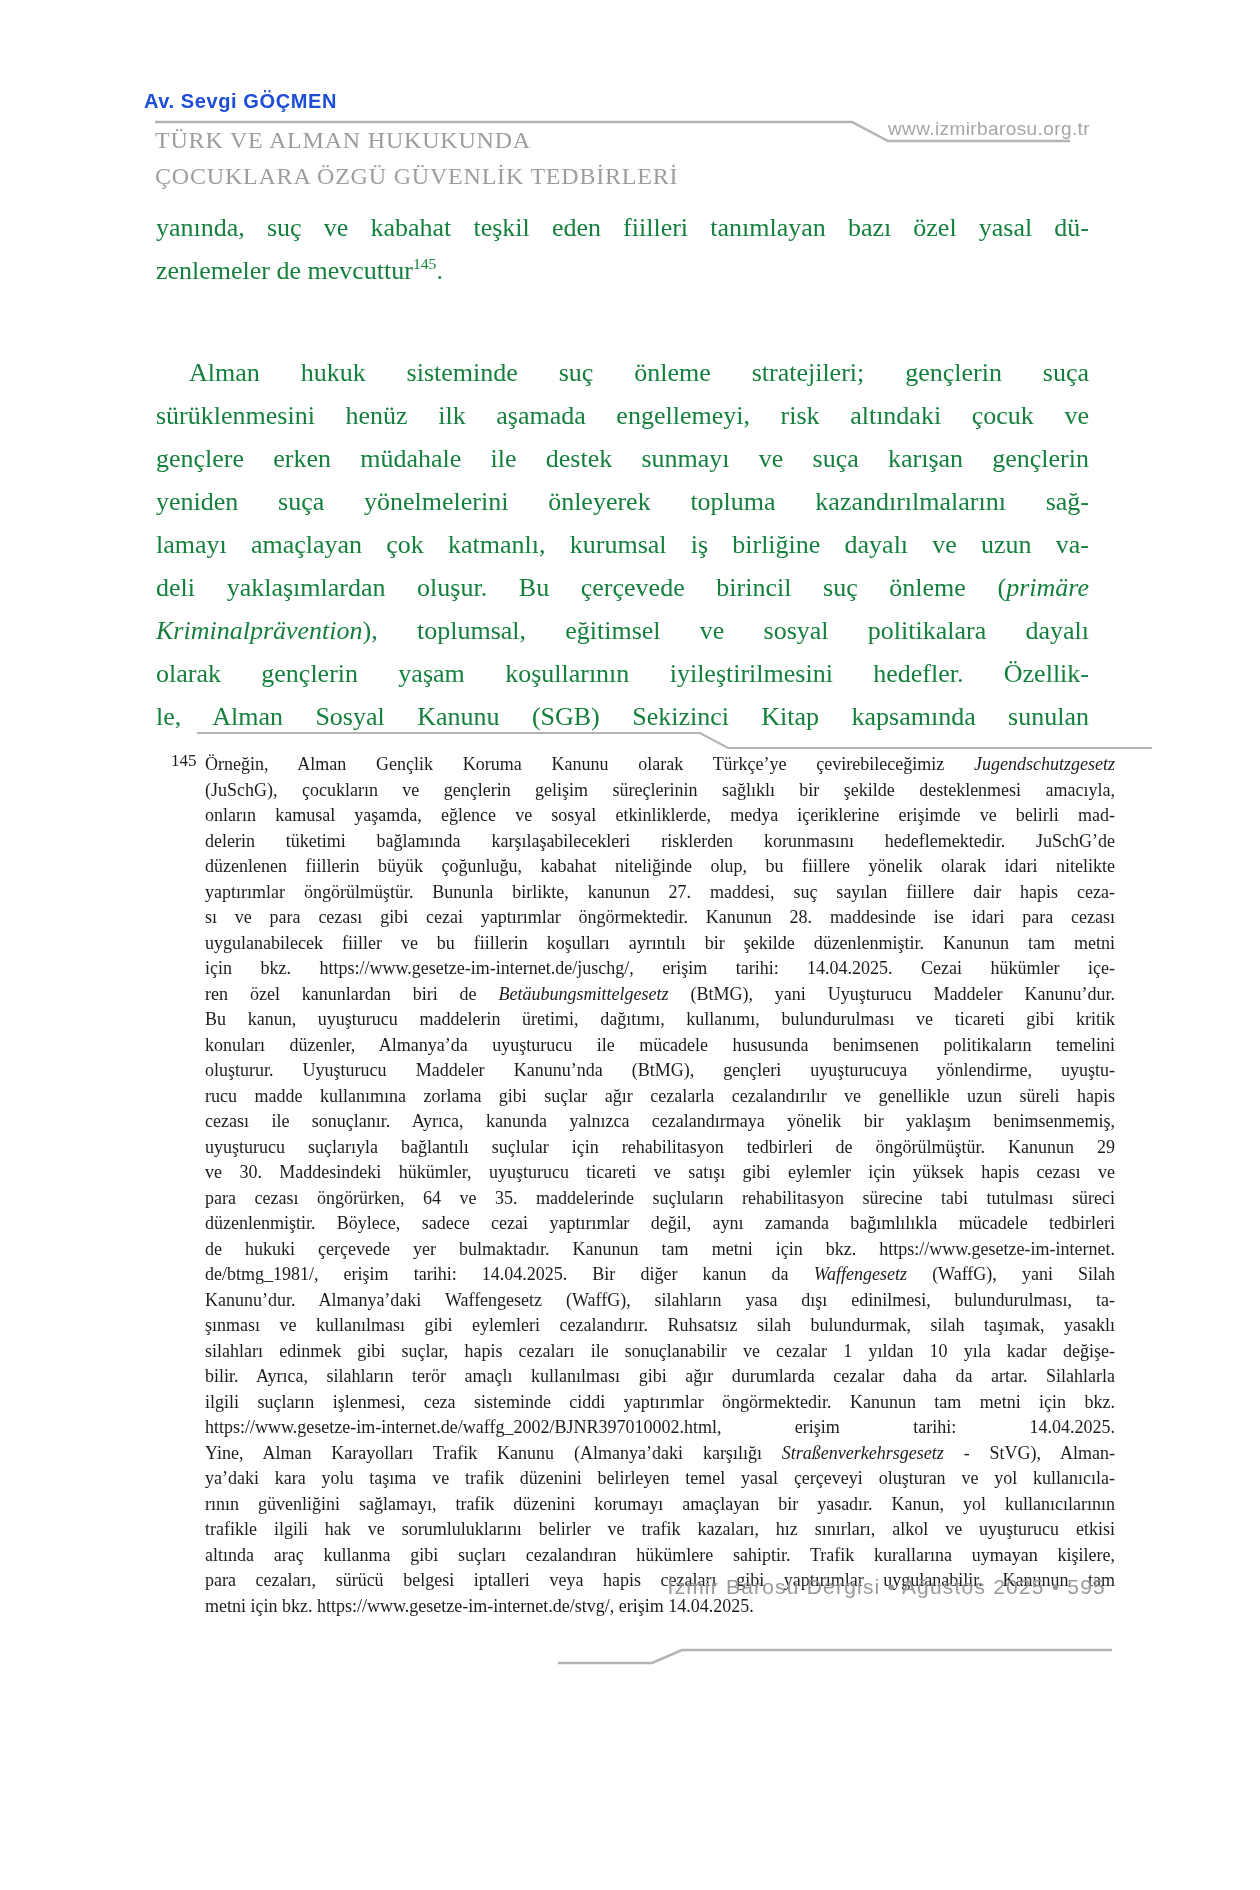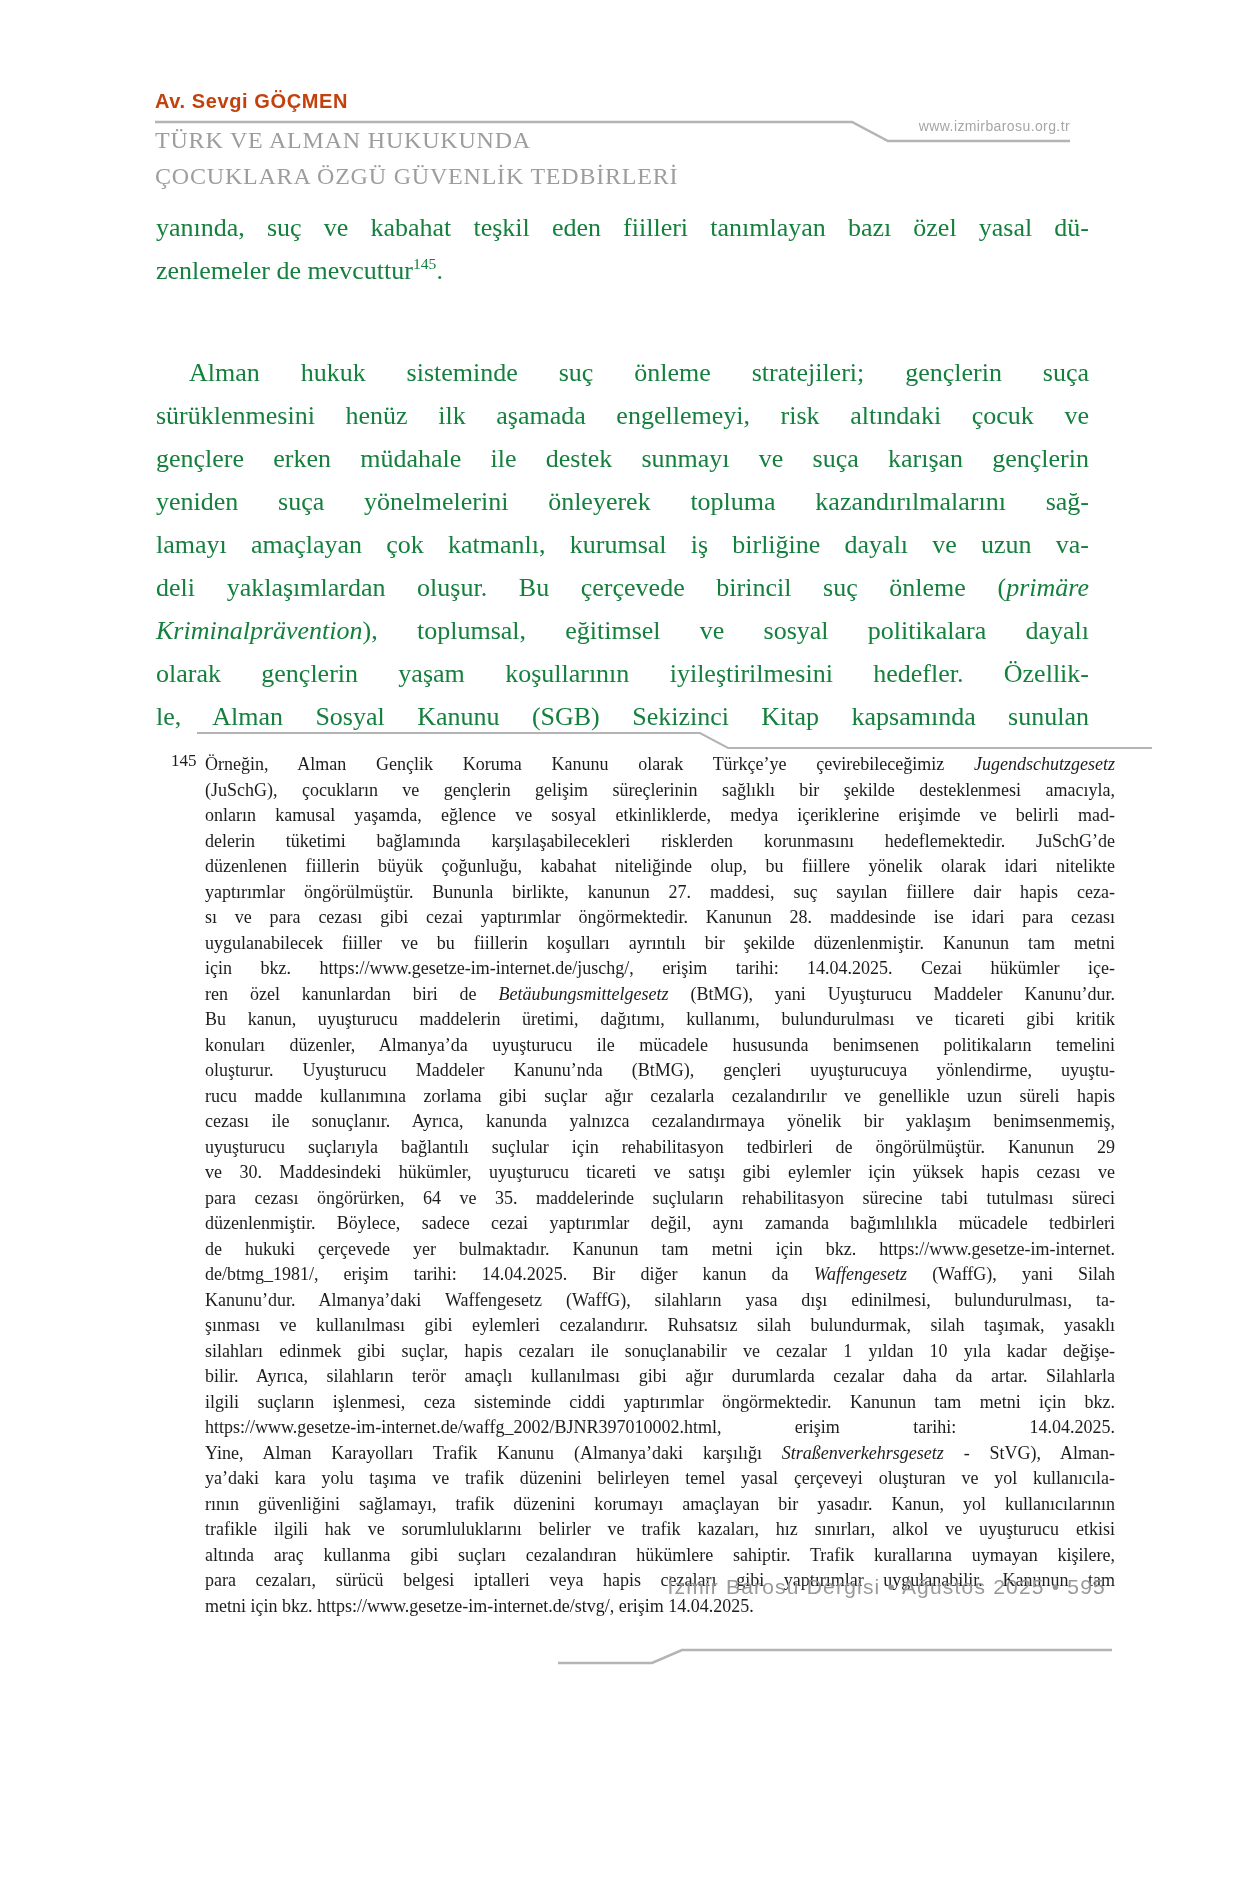--- a/index.html
+++ b/index.html
@@ -4,28 +4,28 @@
 <style>
   html,body{margin:0;padding:0;}
   body{
     width:1260px;height:1890px;position:relative;background:#ffffff;
     font-family:"Liberation Serif","DejaVu Serif",serif;
     -webkit-font-smoothing:antialiased;
   }
   .abs{position:absolute;}
   
   .author{
-    left:155px;top:90px;
+    left:144px;top:90px;
     font-family:"Liberation Sans","DejaVu Sans",sans-serif;
-    font-weight:bold;font-size:20px;letter-spacing:0.6px;color:#c2410c;text-align:center;
+    font-weight:bold;font-size:20px;letter-spacing:0.6px;color:#1d4ed8;text-align:center;
   }
   .site-url{
     left:888px;top:118px;width:182px;text-align:right;
     font-family:"Liberation Sans","DejaVu Sans",sans-serif;
-    font-size:14px;letter-spacing:0.4px;color:#a6a6a6;
+    font-size:19px;letter-spacing:0.4px;color:#a6a6a6;
   }
   .doc-title{
     left:155px;
     font-family:Liberation Serif, serif;
     font-size:24px;letter-spacing:0.8px;color:#9d9d9d;
   }
   .title1{top:127px;}
   .title2{top:163px;}
   
   svg.rules{left:0;top:0;pointer-events:none;}

